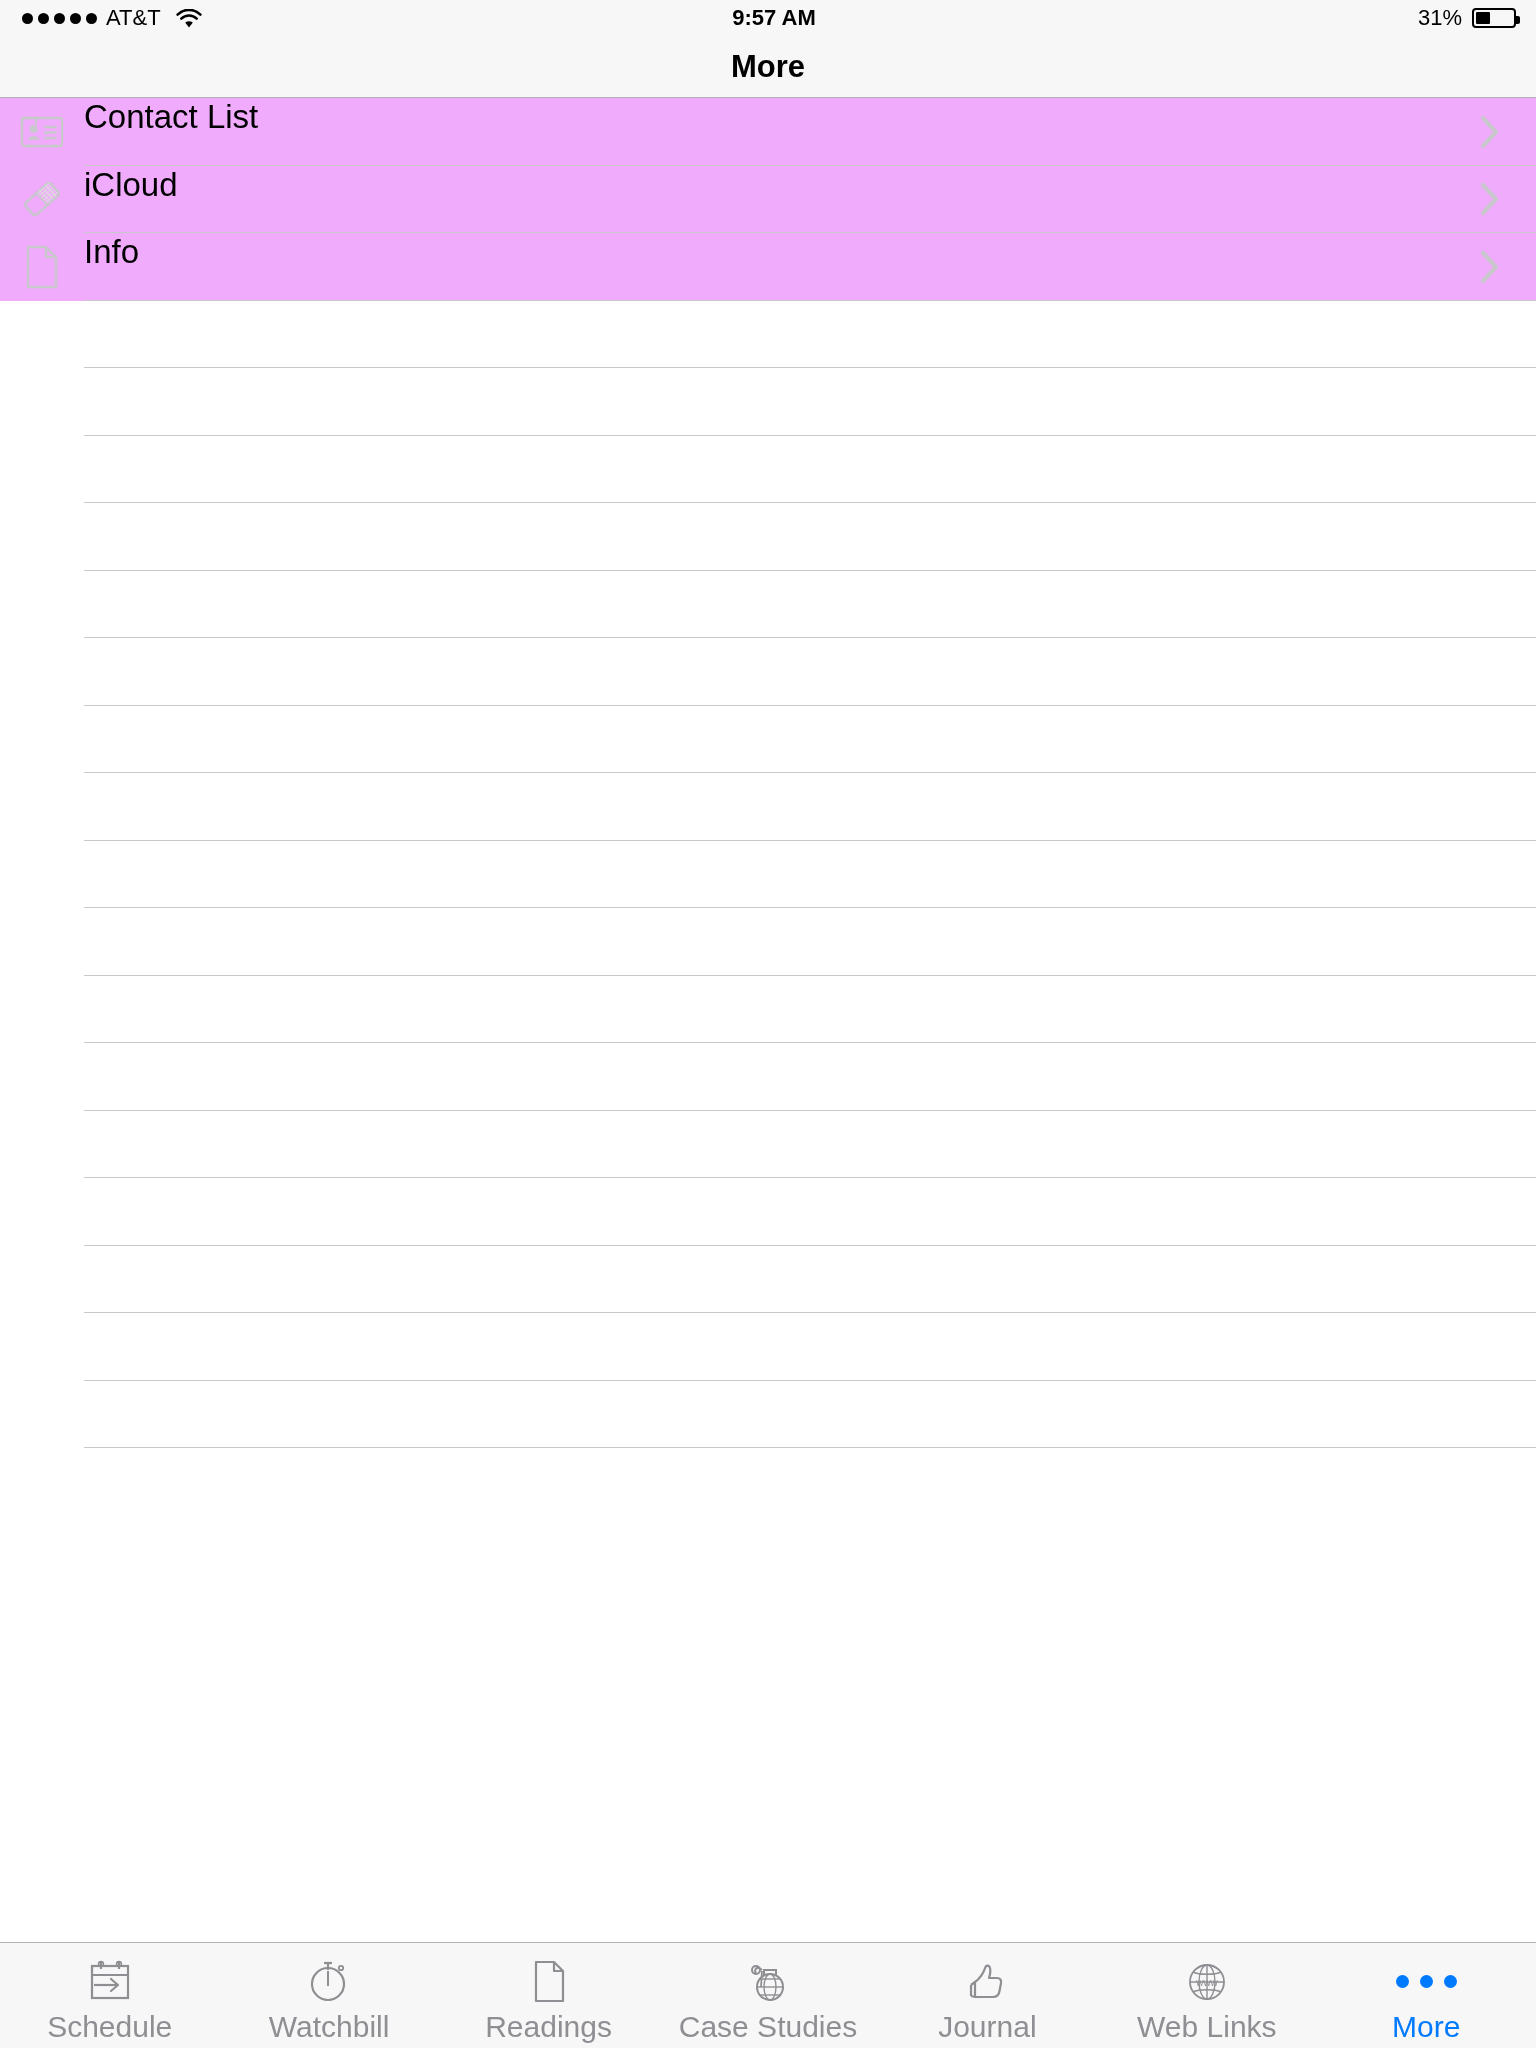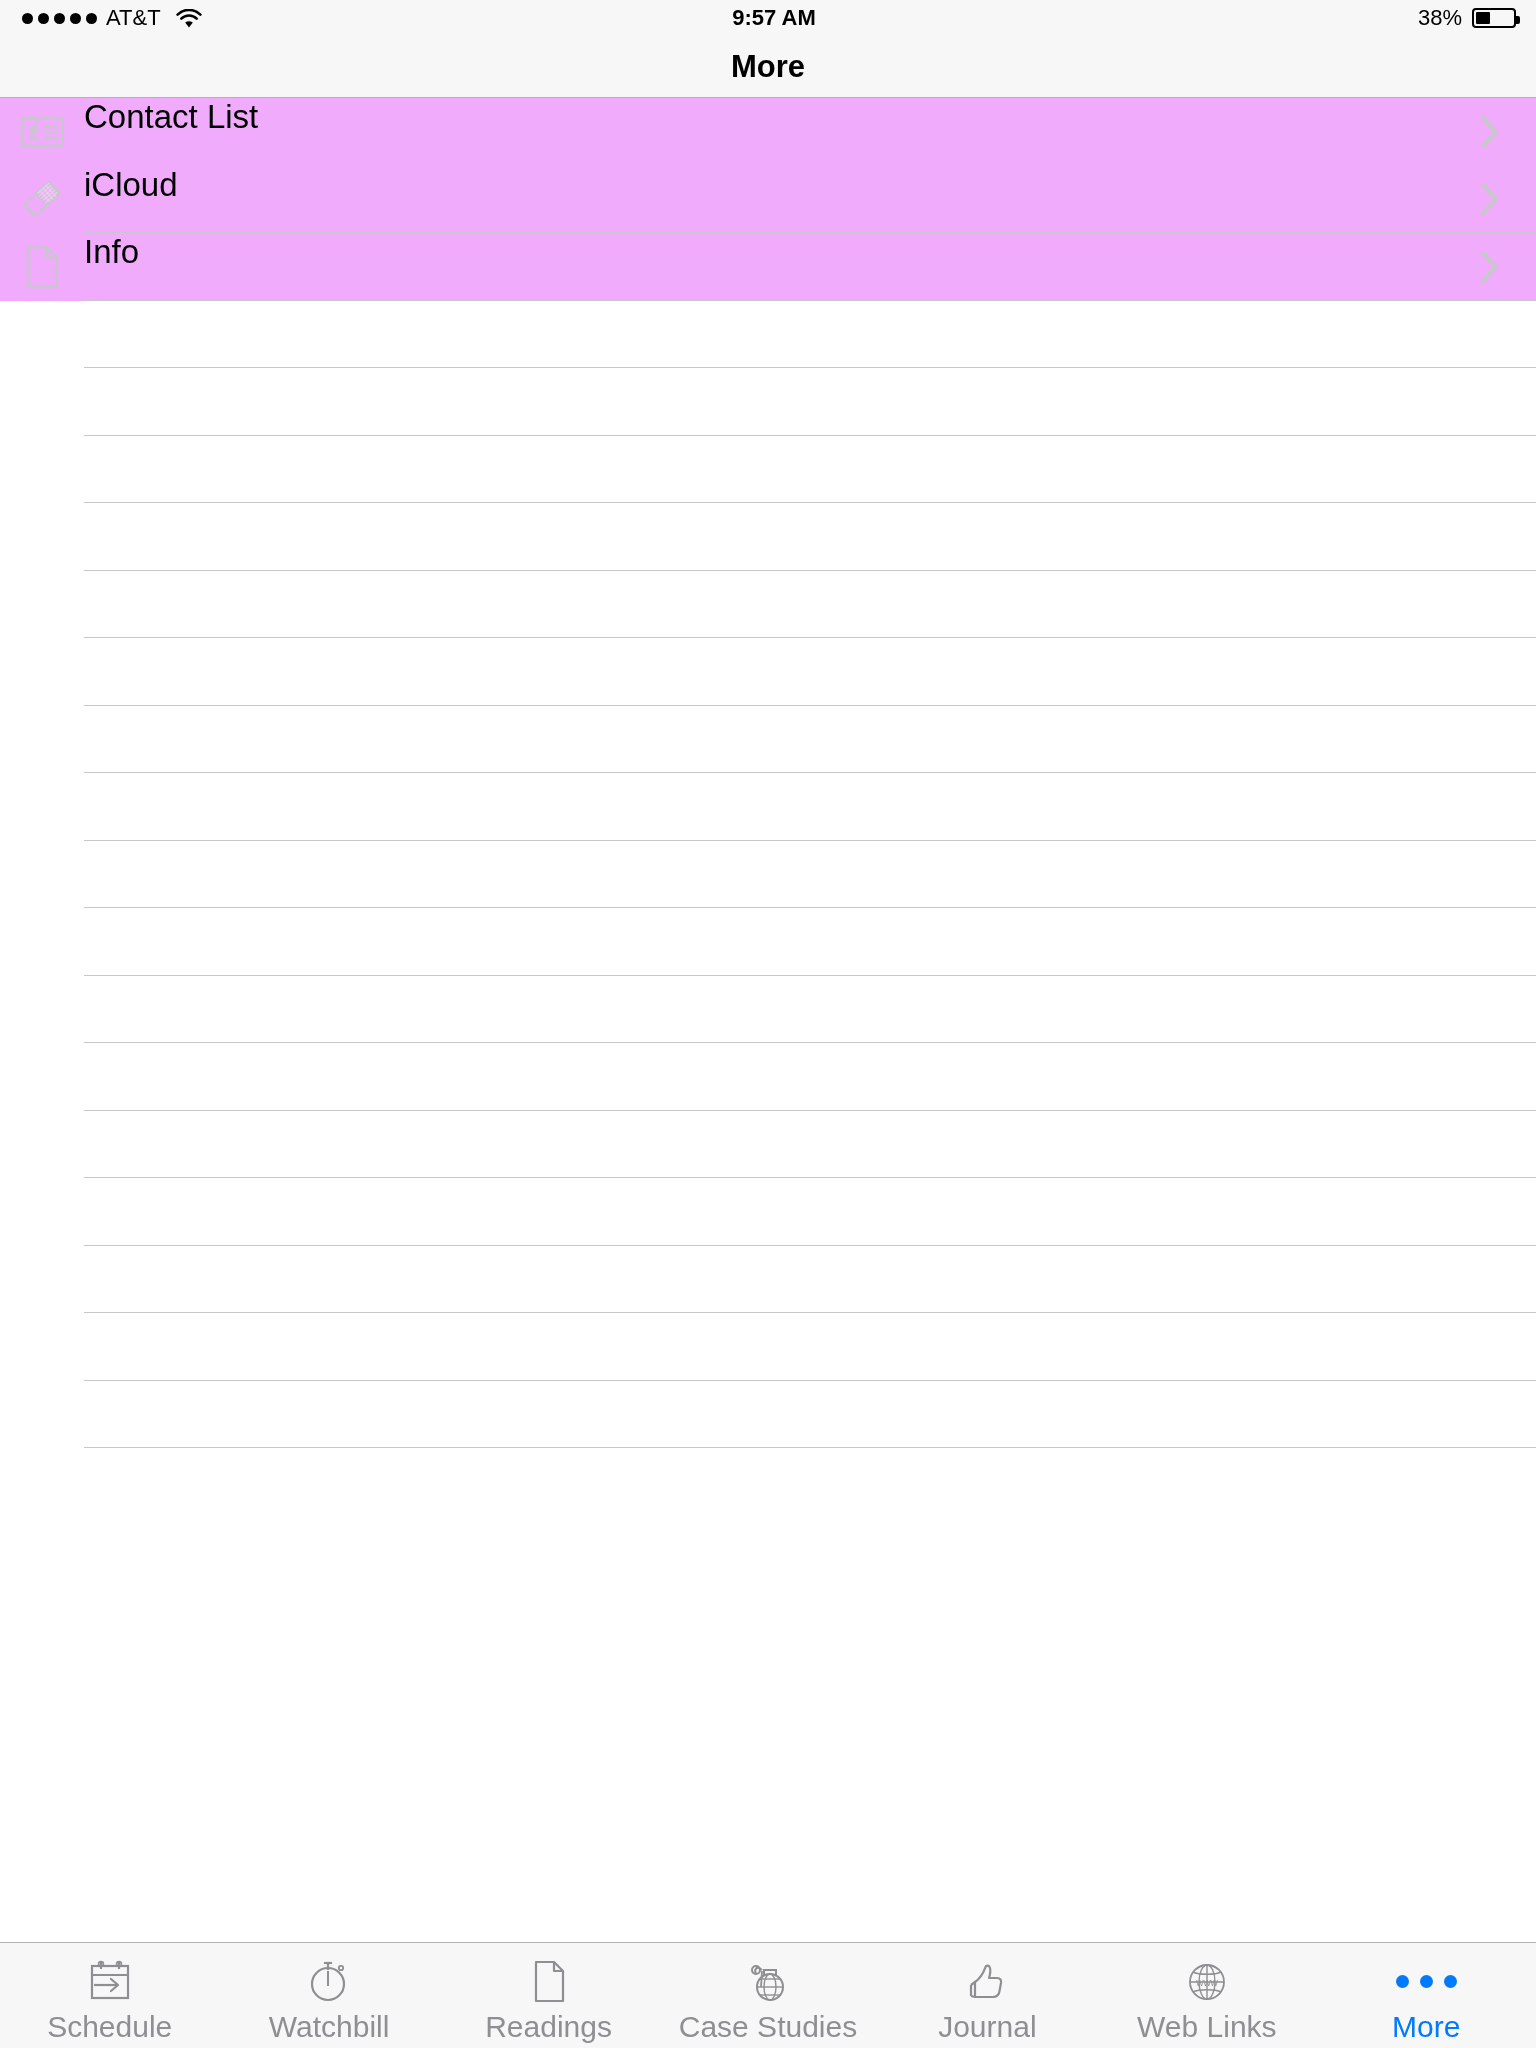--- a/index.html
+++ b/index.html
@@ -153,21 +153,21 @@
           <path d="M13 18.5 L9.2 13.6 A6.2 6.2 0 0 1 16.8 13.6 Z" fill="#000"></path>
           <path d="M5.3 9.6 A11 11 0 0 1 20.7 9.6" stroke="#000" stroke-width="2.6" fill="none" stroke-linecap="round"></path>
           <path d="M1.6 5.6 A16.2 16.2 0 0 1 24.4 5.6" stroke="#000" stroke-width="2.6" fill="none" stroke-linecap="round"></path>
         </svg>
       </span>
     </div>
     <div class="status-center">
       <span>9:57 AM</span>
     </div>
     <div class="status-right">
-      <span>38%</span>
+      <span>31%</span>
       <span class="battery">
         <span class="battery-fill" id="battery-fill" style="width:38%"></span>
       </span>
     </div>
   </div>
 
   <div class="nav-bar">
     <div class="nav-title">More</div>
   </div>
 

